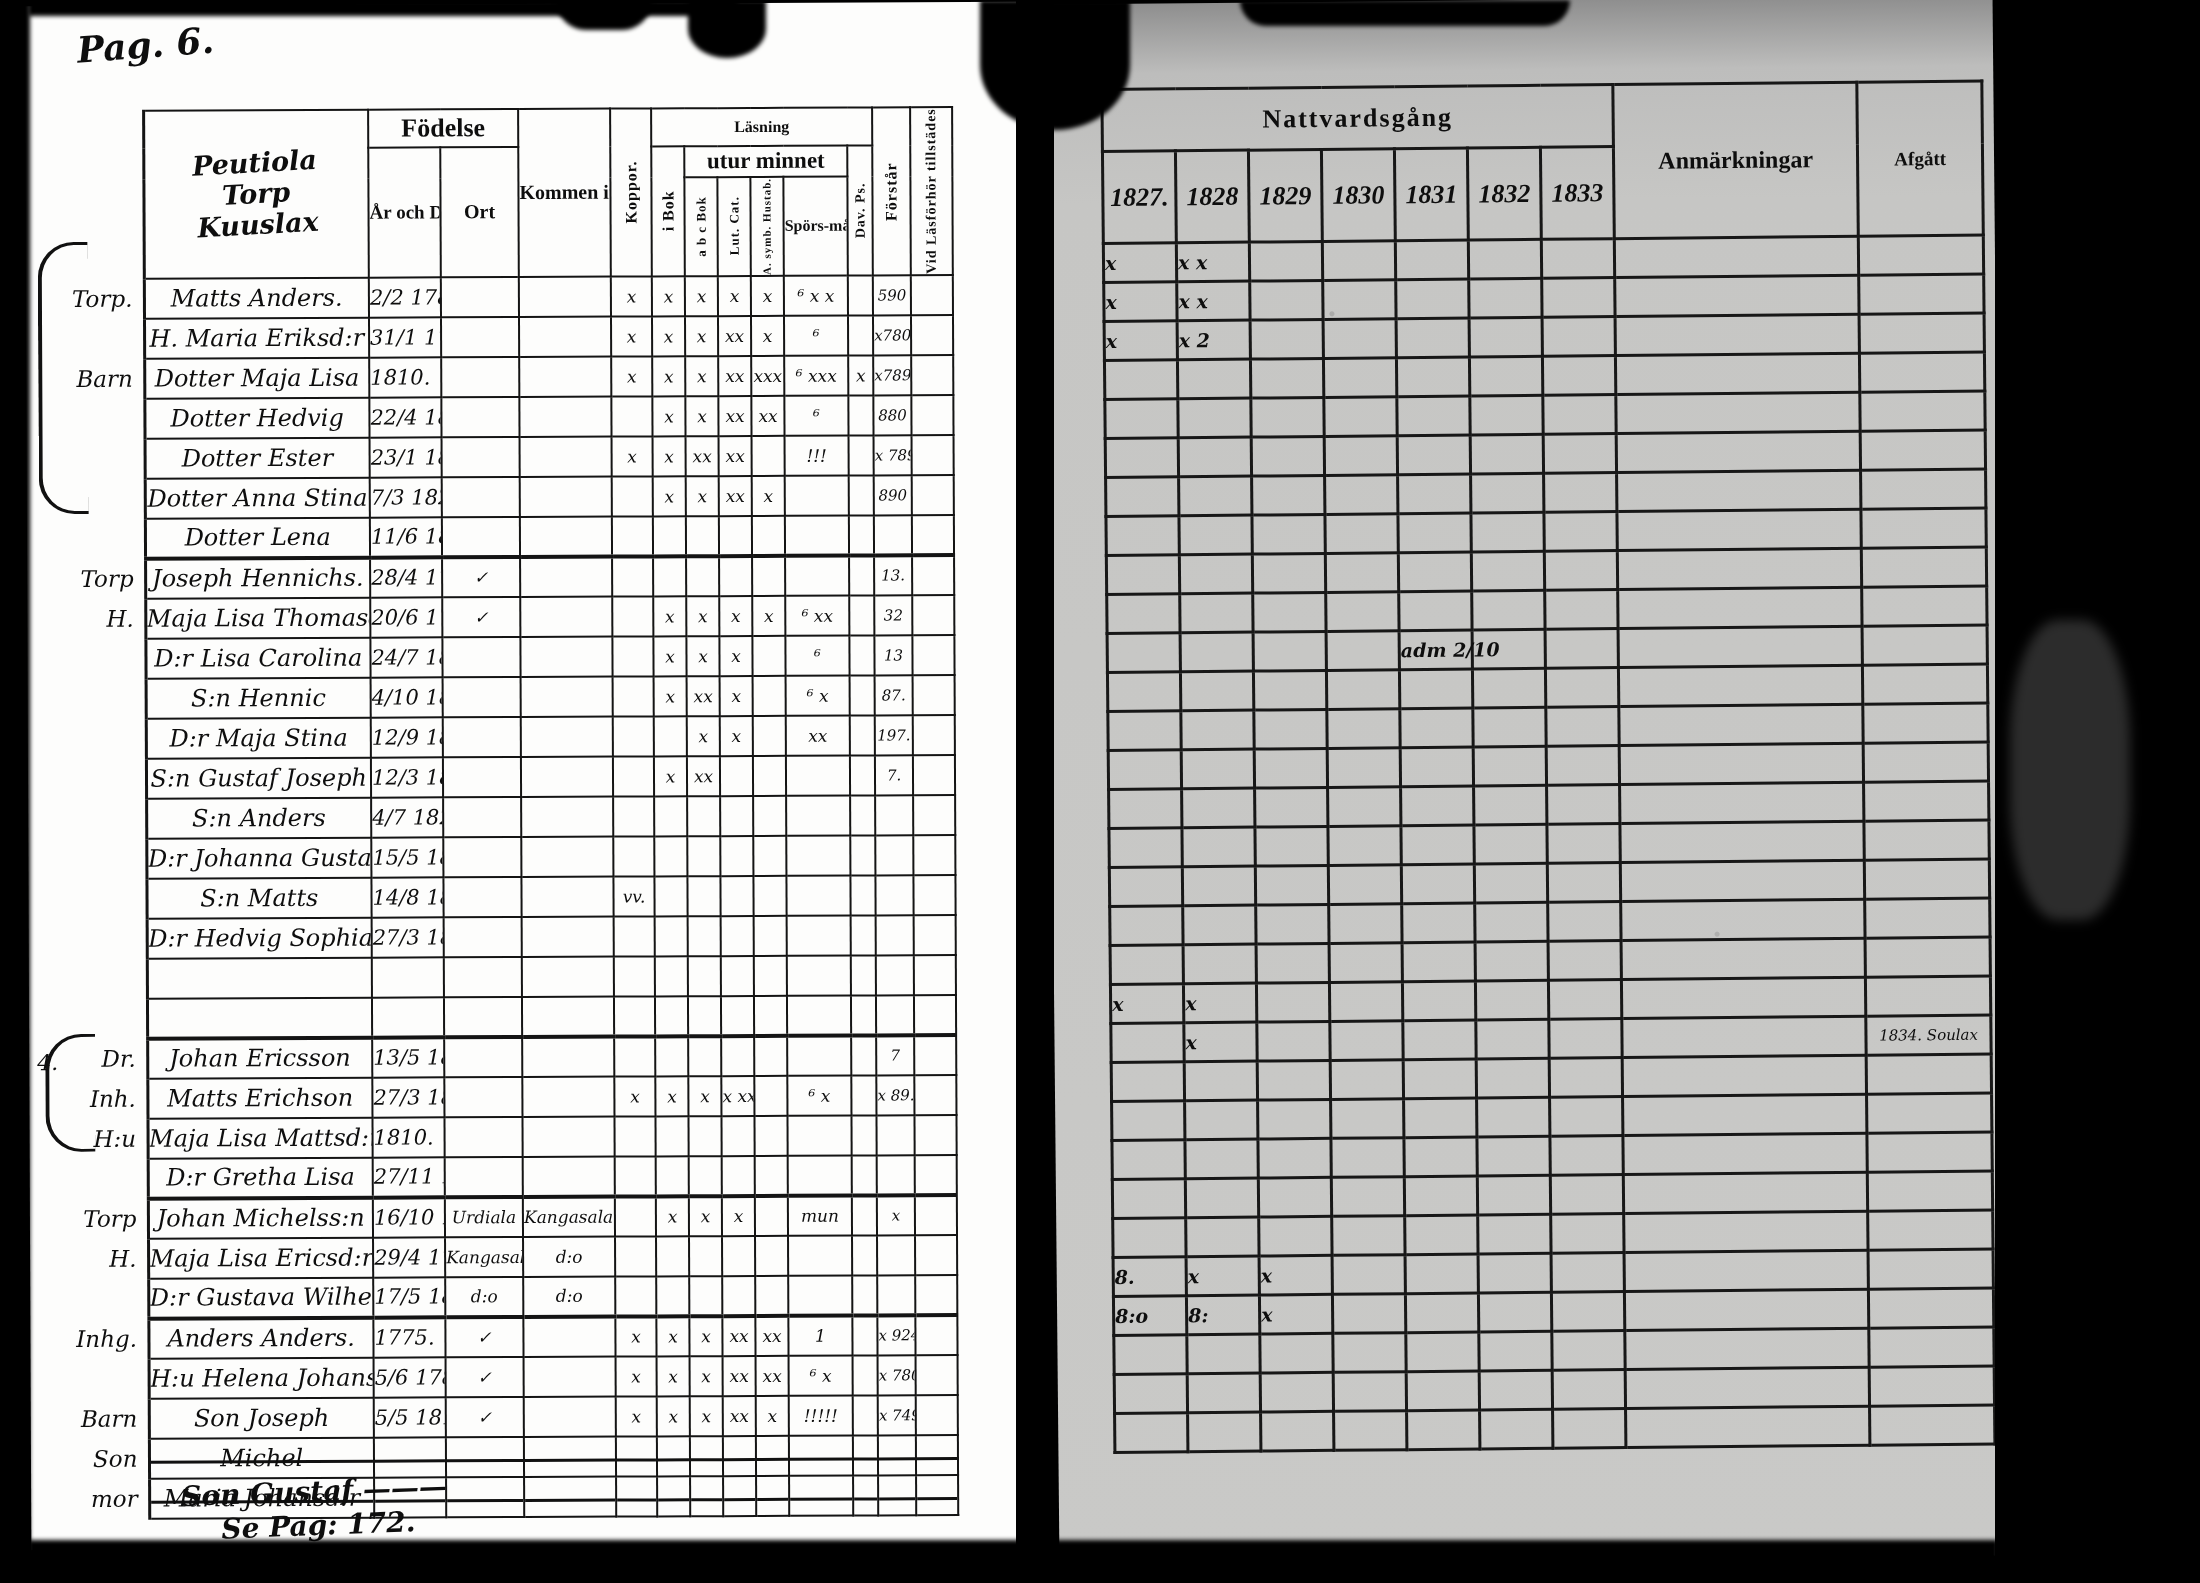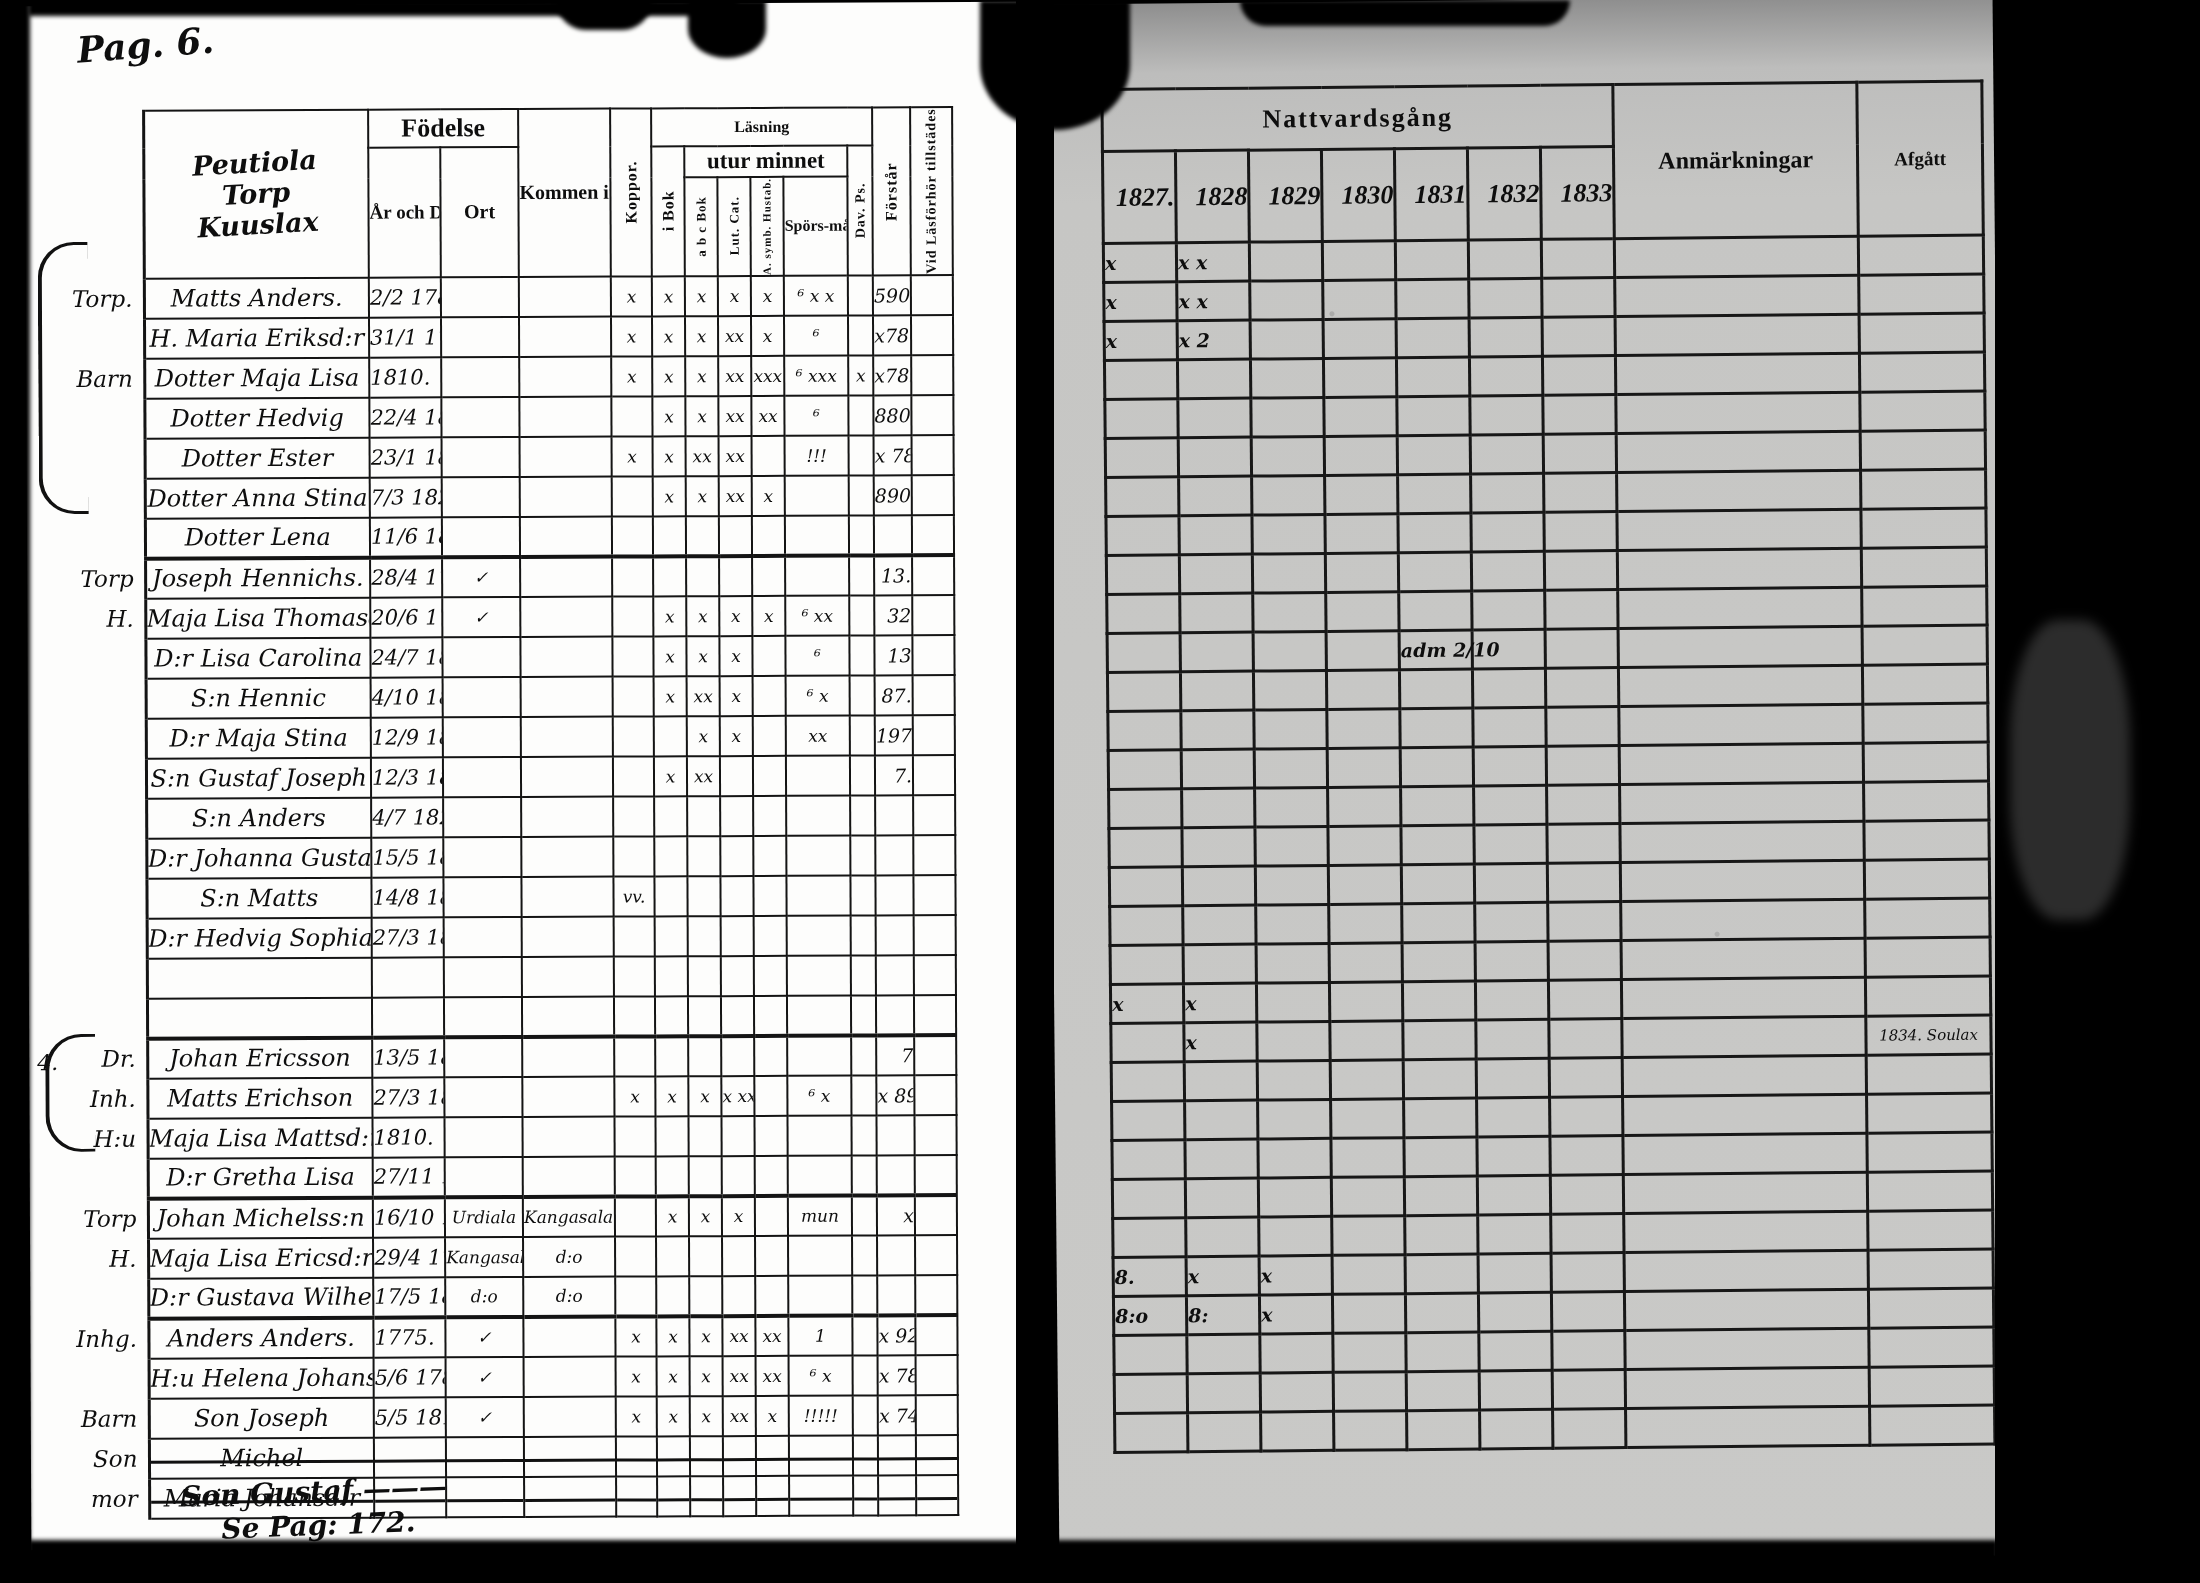--- a/index.html
+++ b/index.html
@@ -24,21 +24,21 @@
   .pr{font-family:"Liberation Serif",serif;font-weight:700;text-align:center;}
   .vt{writing-mode:vertical-rl;transform:rotate(180deg);font-size:16px;line-height:1.0;
       margin:0 auto;letter-spacing:1px;}
   .hw{font-family:"DejaVu Serif",serif;font-style:italic;}
   .estate{font-size:27px;text-align:center;line-height:1.15;transform:rotate(-3deg);}
   .name{font-family:"DejaVu Serif",serif;font-style:italic;font-size:24px;padding-left:10px;
         border-bottom-width:2px;text-align:center;}
   .date{font-family:"DejaVu Serif",serif;font-style:italic;font-size:21px;padding-left:6px;}
   .ort,.from{font-family:"DejaVu Serif",serif;font-style:italic;font-size:17px;text-align:center;}
   .mk{font-family:"DejaVu Serif",serif;font-style:italic;font-size:17px;text-align:center;}
-  .num{font-family:"DejaVu Serif",serif;font-style:italic;font-size:19px;text-align:right;
+  .num{font-family:"DejaVu Serif",serif;font-style:italic;font-size:15px;text-align:center;
        overflow:visible;}
   .struck td{background-image:linear-gradient(#111,#111);background-size:100% 3px;
              background-position:0 60%;background-repeat:no-repeat;}
   .gt td{border-top-width:4px !important;}
   .footer-hw{position:absolute;font-family:"DejaVu Serif",serif;font-style:italic;font-weight:700;
              font-size:28px;transform:rotate(-2deg);}
   .brace{position:absolute;width:46px;border-left:4px solid #111;border-top:3px solid #111;
          border-bottom:3px solid #111;border-radius:36px 0 0 36px;}
   .mnote{position:absolute;font-family:"DejaVu Serif",serif;font-style:italic;font-size:22px;}
 
@@ -47,21 +47,21 @@
               background:
                 radial-gradient(circle at 30% 20%, rgba(90,90,90,.25) 0 2px, transparent 3px),
                 radial-gradient(circle at 70% 60%, rgba(80,80,80,.2) 0 2px, transparent 3px),
                 linear-gradient(180deg,#8e8e8e 0,#bdbdbc 70px,#c6c6c4 200px,#c9c9c7 100%);
               transform:rotate(-0.55deg);}
   .rtab{position:absolute;left:55px;top:84px;width:882px;}
   .rtab td,.rtab th{border:3px solid #171717;padding:0;overflow:visible;white-space:nowrap;}
   .rtab tr{height:39px;}
   .rtab tr.hr1{height:62px;}.rtab tr.hr2{height:92px;}
   .rtitle{font-size:26px;letter-spacing:2px;}
-  .ryear{font-size:26px;font-family:"Liberation Serif",serif;font-weight:700;text-align:right;
+  .ryear{font-size:26px;font-family:"Liberation Serif",serif;font-weight:700;text-align:center;
          font-style:italic;}
   .ranm{font-size:24px;}
   .rafg{font-size:19px;}
   .rmk{font-family:"DejaVu Serif",serif;font-style:italic;font-weight:700;font-size:19px;
        text-align:left;padding-left:8px;}
   .rafgc{font-family:"DejaVu Serif",serif;font-style:italic;font-size:15px;text-align:center;
          line-height:1.1;white-space:normal;}
 
   
   .spine{position:absolute;left:1016px;top:0;width:38px;height:1583px;background:#000;}

